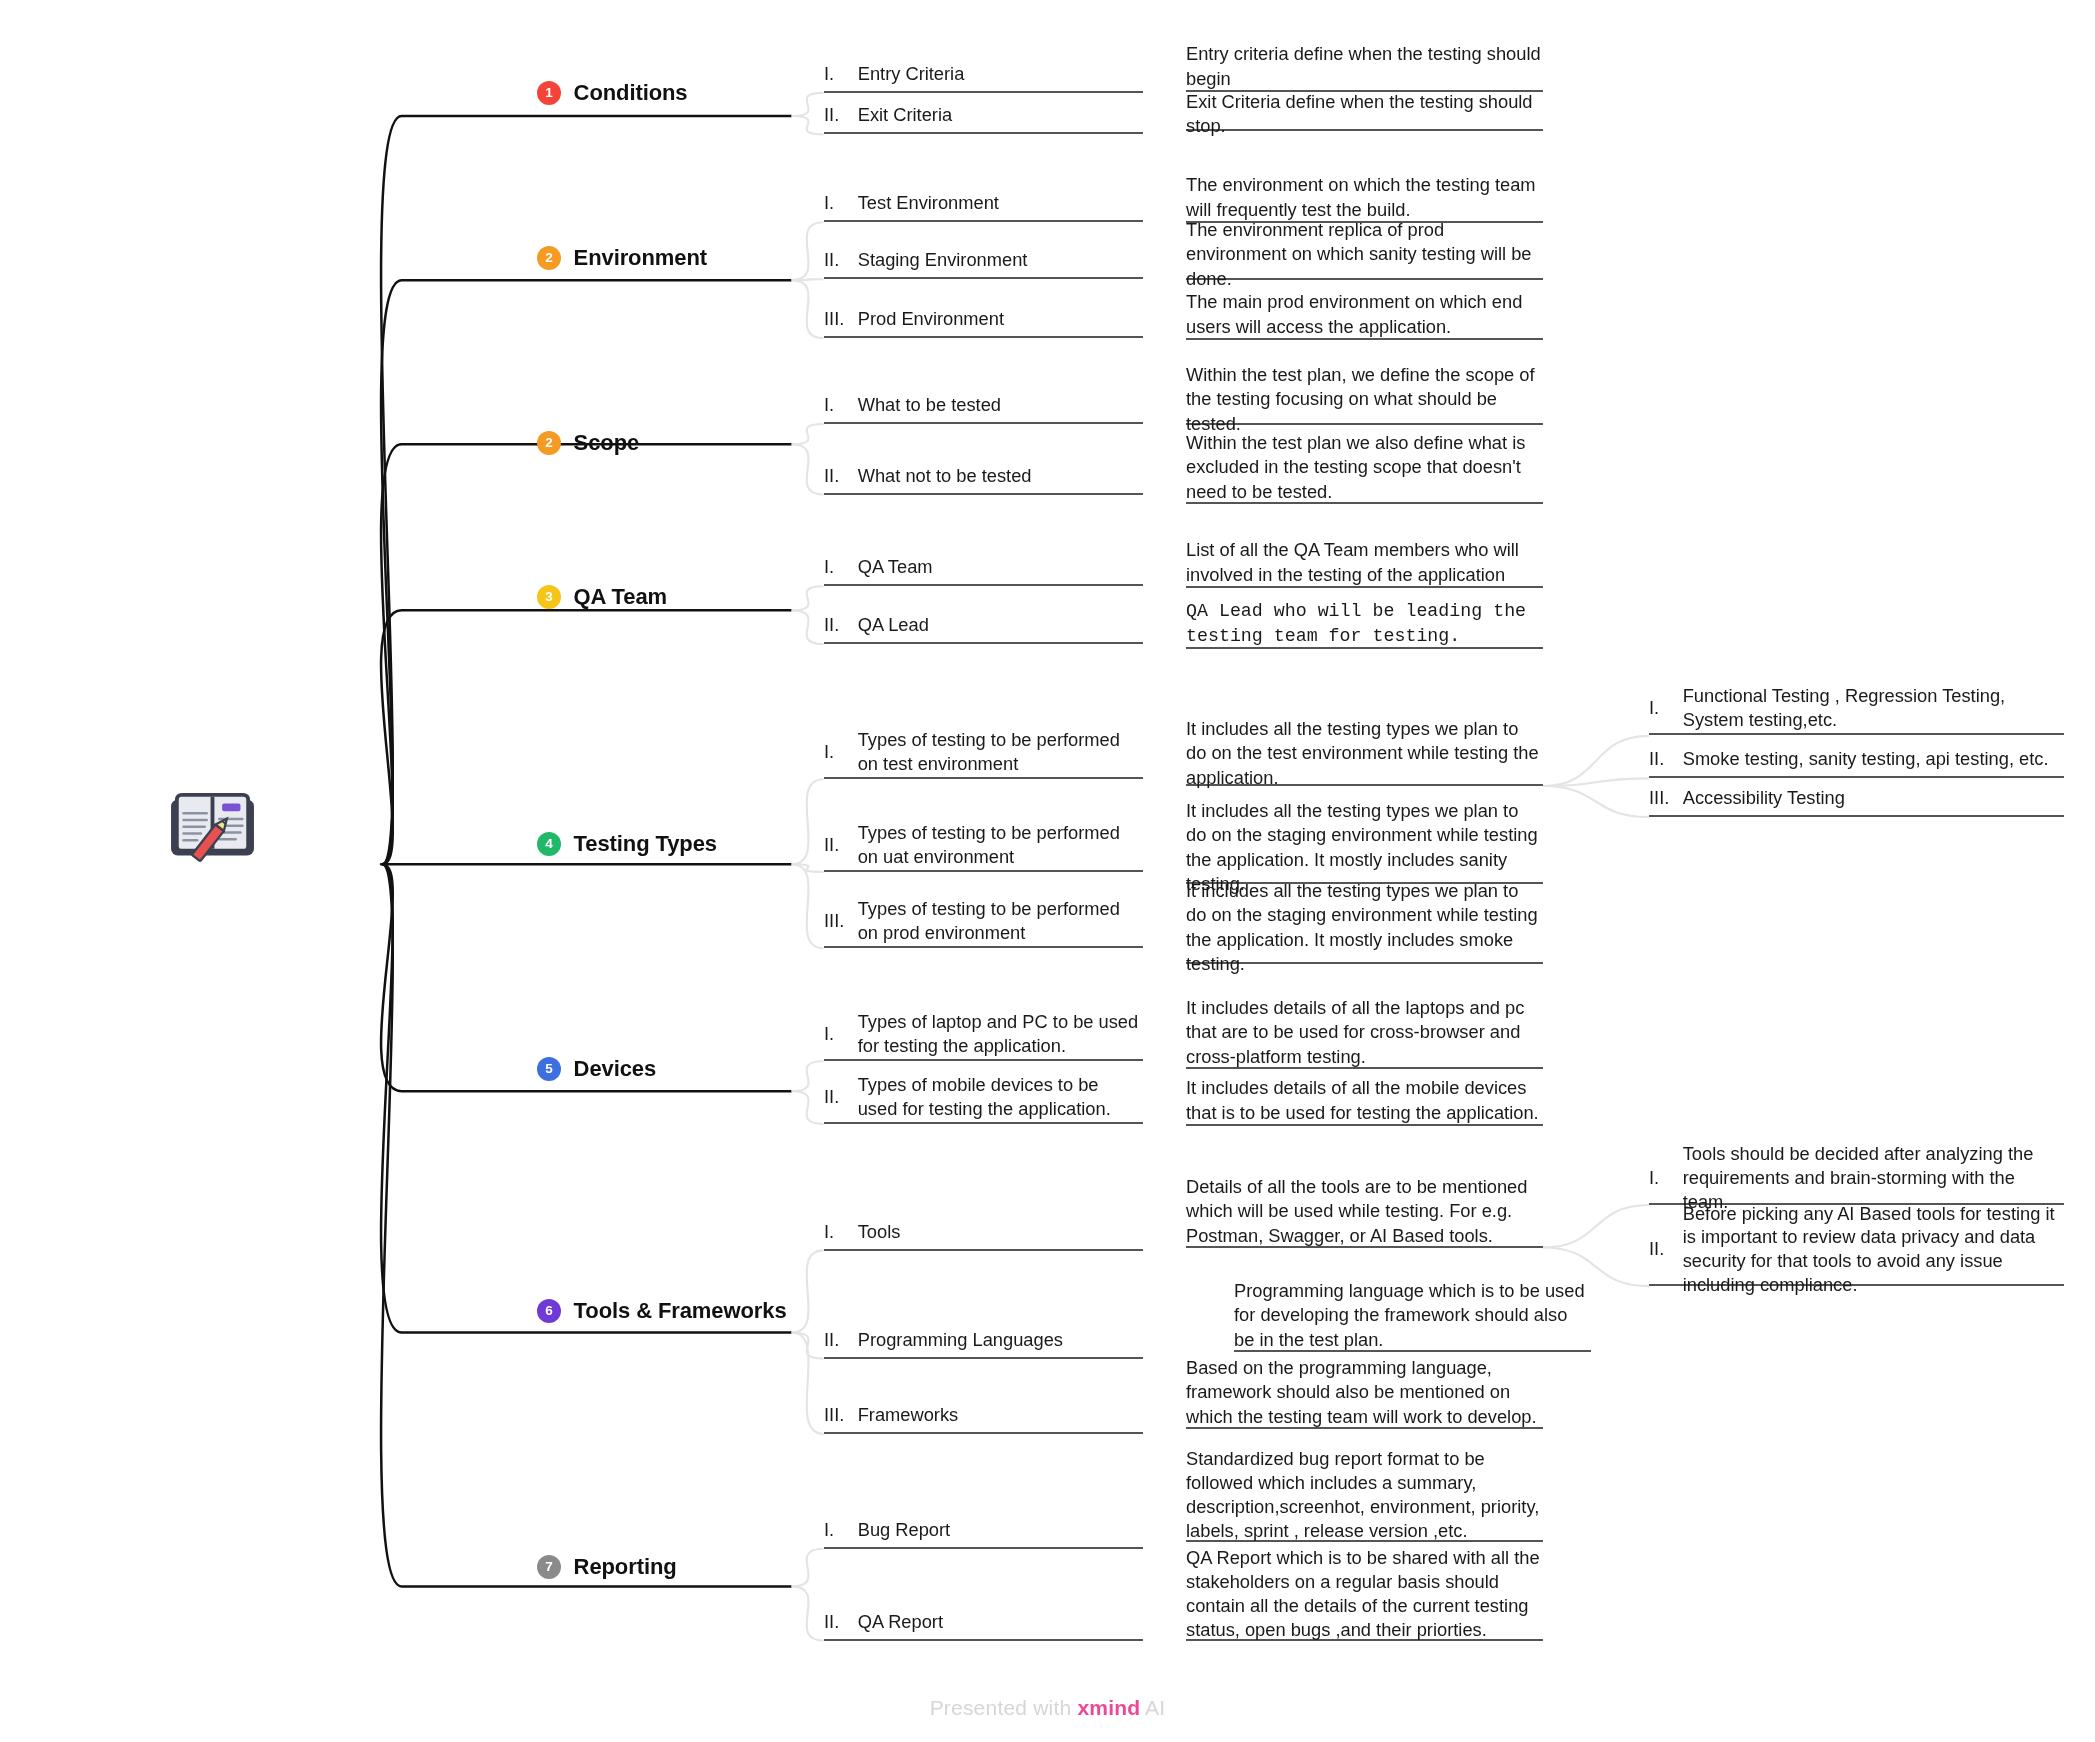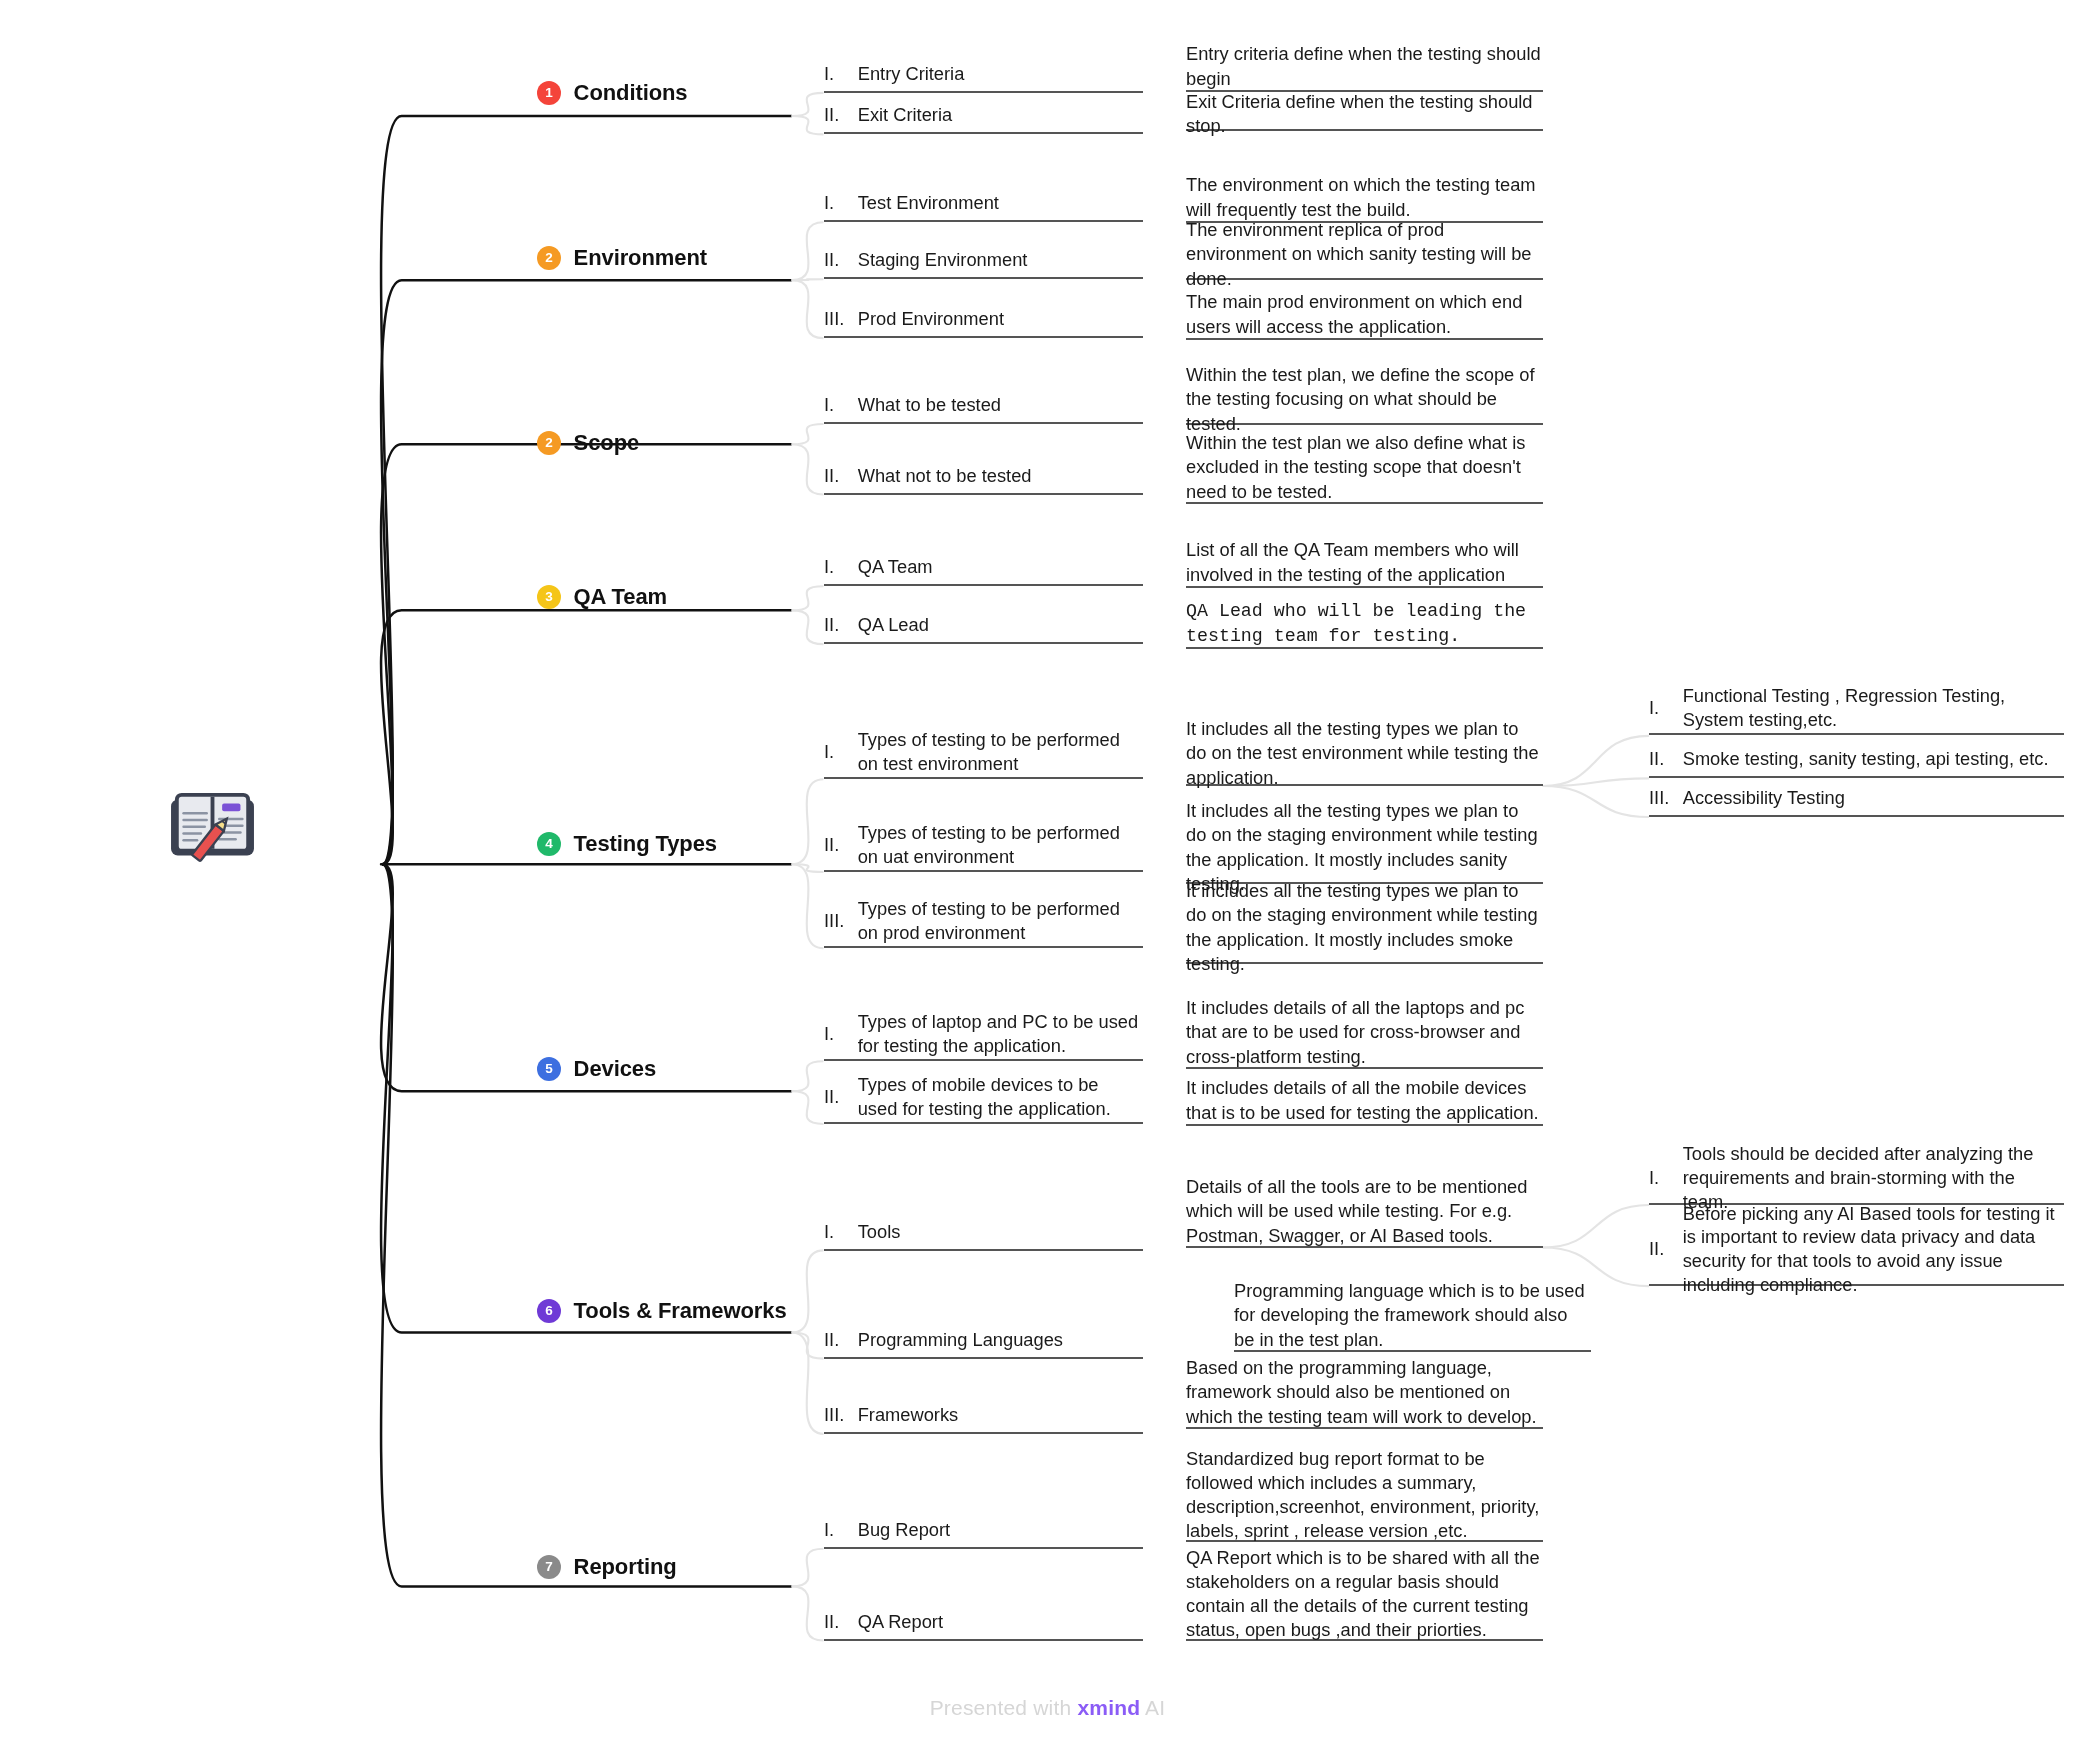--- a/index.html
+++ b/index.html
@@ -61,21 +61,21 @@
   }
   .cell.desc .txt{font-size:18.3px;line-height:1.32;}
   .cell.desc{padding-bottom:2.9px;}
 
   
   .footer{
     position:absolute;left:0;bottom:23px;width:2095px;
     text-align:center;color:#d6d6d6;font-size:21px;
     letter-spacing:0.2px;
   }
-  .footer b{color:#8b5cf6;font-weight:bold;}
+  .footer b{color:#ec4899;font-weight:bold;}
 </style>
 </head>
 <body>
 
 <div id="map">
 
   <svg class="edges" viewBox="0 0 2170 1805">
     <g id="edge-layer" fill="none" stroke="#111111" stroke-width="2.6">
         <path d="M396,895 C432,895 362,120 416,120 L820,120" stroke-width="2.6" stroke="#111111"></path>
         <path d="M396,895 C432,895 362,290 416,290 L820,290" stroke-width="2.6" stroke="#111111"></path>

